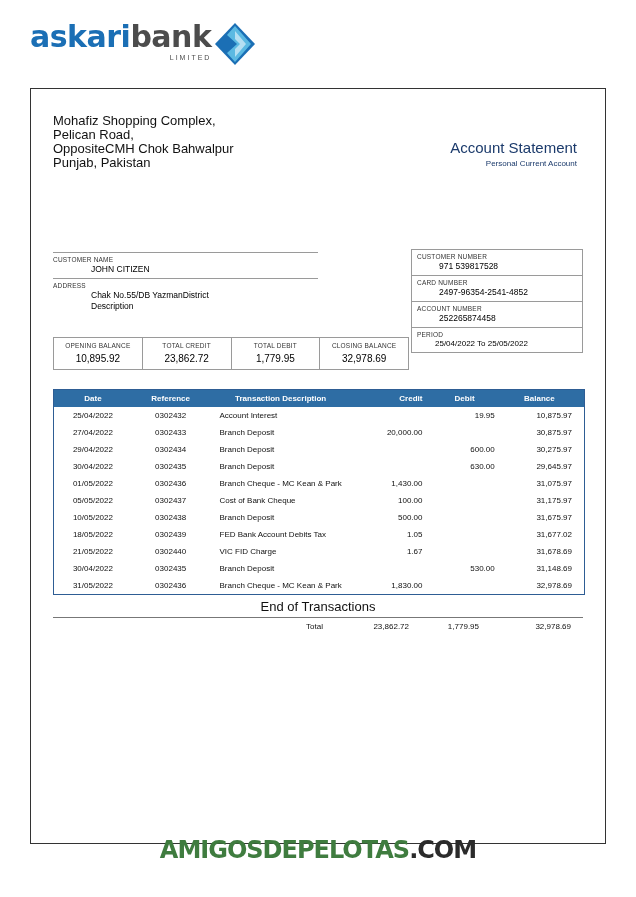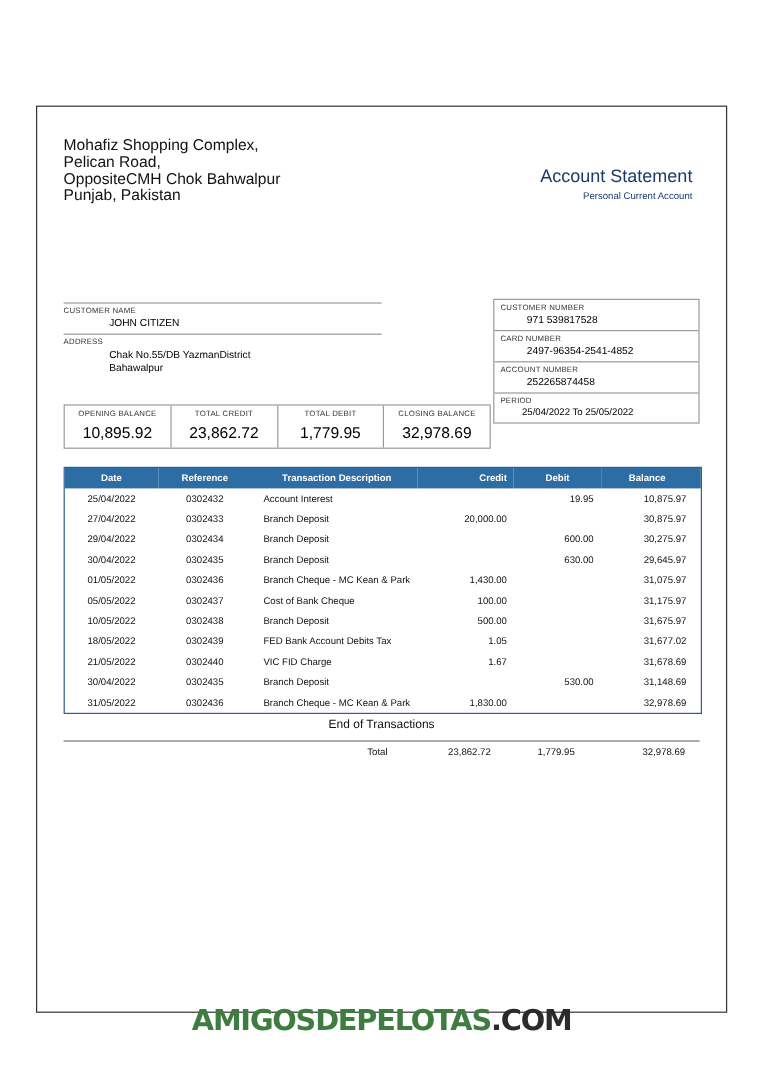--- a/index.html
+++ b/index.html
@@ -144,21 +144,21 @@
   }
   .balcell {
     flex: 1;
     border-right: 1px solid #9a9a9a;
     padding: 4px 4px 5px 4px;
     text-align: center;
     box-sizing: border-box;
   }
   .balcell:last-child { border-right: none; }
   .balcell .lbl { display: block; font-size: 6.5px; }
-  .balcell .amt { font-size: 13px; margin-top: 4px; color: #000; }
+  .balcell .amt { font-size: 10px; margin-top: 4px; color: #000; }
 
   
   .txn {
     position: absolute;
     left: 22px;
     top: 300px;
     width: 532px;
     border: 1px solid #2e5d94;
     box-sizing: border-box;
   }
@@ -188,21 +188,21 @@
   .c-credit { width: 74px; text-align: right; }
   .c-debit  { width: 66px; text-align: right; }
   .c-bal    { width: 70px; text-align: right; padding-right: 12px !important; }
 
   .end-txn {
     position: absolute;
     left: 0;
     right: 0;
     top: 510px;
     text-align: center;
-    font-size: 10px;
+    font-size: 13px;
     color: #111;
   }
   .totals-row {
     position: absolute;
     left: 22px;
     right: 22px;
     top: 528px;
     border-top: 1px solid #777;
     padding-top: 4px;
     font-size: 8px;
@@ -229,20 +229,35 @@
     white-space: nowrap;
   }
   .wm-a { color: #3f7c3f; }
   .wm-b { color: #2b2b2b; }
 </style>
 </head>
 <body>
 
 <div class="page">
 
+  <div class="logo-wrap">
+    <div>
+      <div class="logo-text">
+        <span class="logo-askari">askari</span><span class="logo-bank">bank</span>
+      </div>
+      <div class="logo-limited">LIMITED</div>
+    </div>
+    <div class="logo-mark">
+      <svg width="40" height="42" viewBox="0 0 40 42" xmlns="http://www.w3.org/2000/svg">
+        <polygon points="20,0 40,21 20,42 0,21" fill="#1b6fb5"></polygon>
+        <polygon points="20,3 36,21 20,39 12,30 22,21 12,12" fill="#5bb9e2"></polygon>
+        <polygon points="20,8 31,21 20,34 20,26 25,21 20,16" fill="#ffffff" opacity="0.55"></polygon>
+      </svg>
+    </div>
+  </div>
 
   <div class="frame">
 
     <div class="addr">
       <div>Mohafiz Shopping Complex,</div>
       <div>Pelican Road,</div>
       <div>OppositeCMH Chok Bahwalpur</div>
       <div>Punjab, Pakistan</div>
     </div>
 
@@ -251,21 +266,21 @@
       <div class="t2">Personal Current Account</div>
     </div>
 
     <div class="cust-left">
       <hr>
       <div class="lbl">CUSTOMER NAME</div>
       <div class="val">JOHN CITIZEN</div>
       <hr>
       <div class="lbl">ADDRESS</div>
       <div class="val" style="margin-bottom:0">Chak No.55/DB YazmanDistrict</div>
-      <div class="val" style="margin-bottom:0">Bahawalpur</div>
+      <div class="val" style="margin-bottom:0">Description</div>
     </div>
 
     <div class="cust-right">
       <div class="cr-cell">
         <div class="lbl">CUSTOMER NUMBER</div>
         <div class="val">971 539817528</div>
       </div>
       <div class="cr-cell">
         <div class="lbl">CARD NUMBER</div>
         <div class="val">2497-96354-2541-4852</div>

